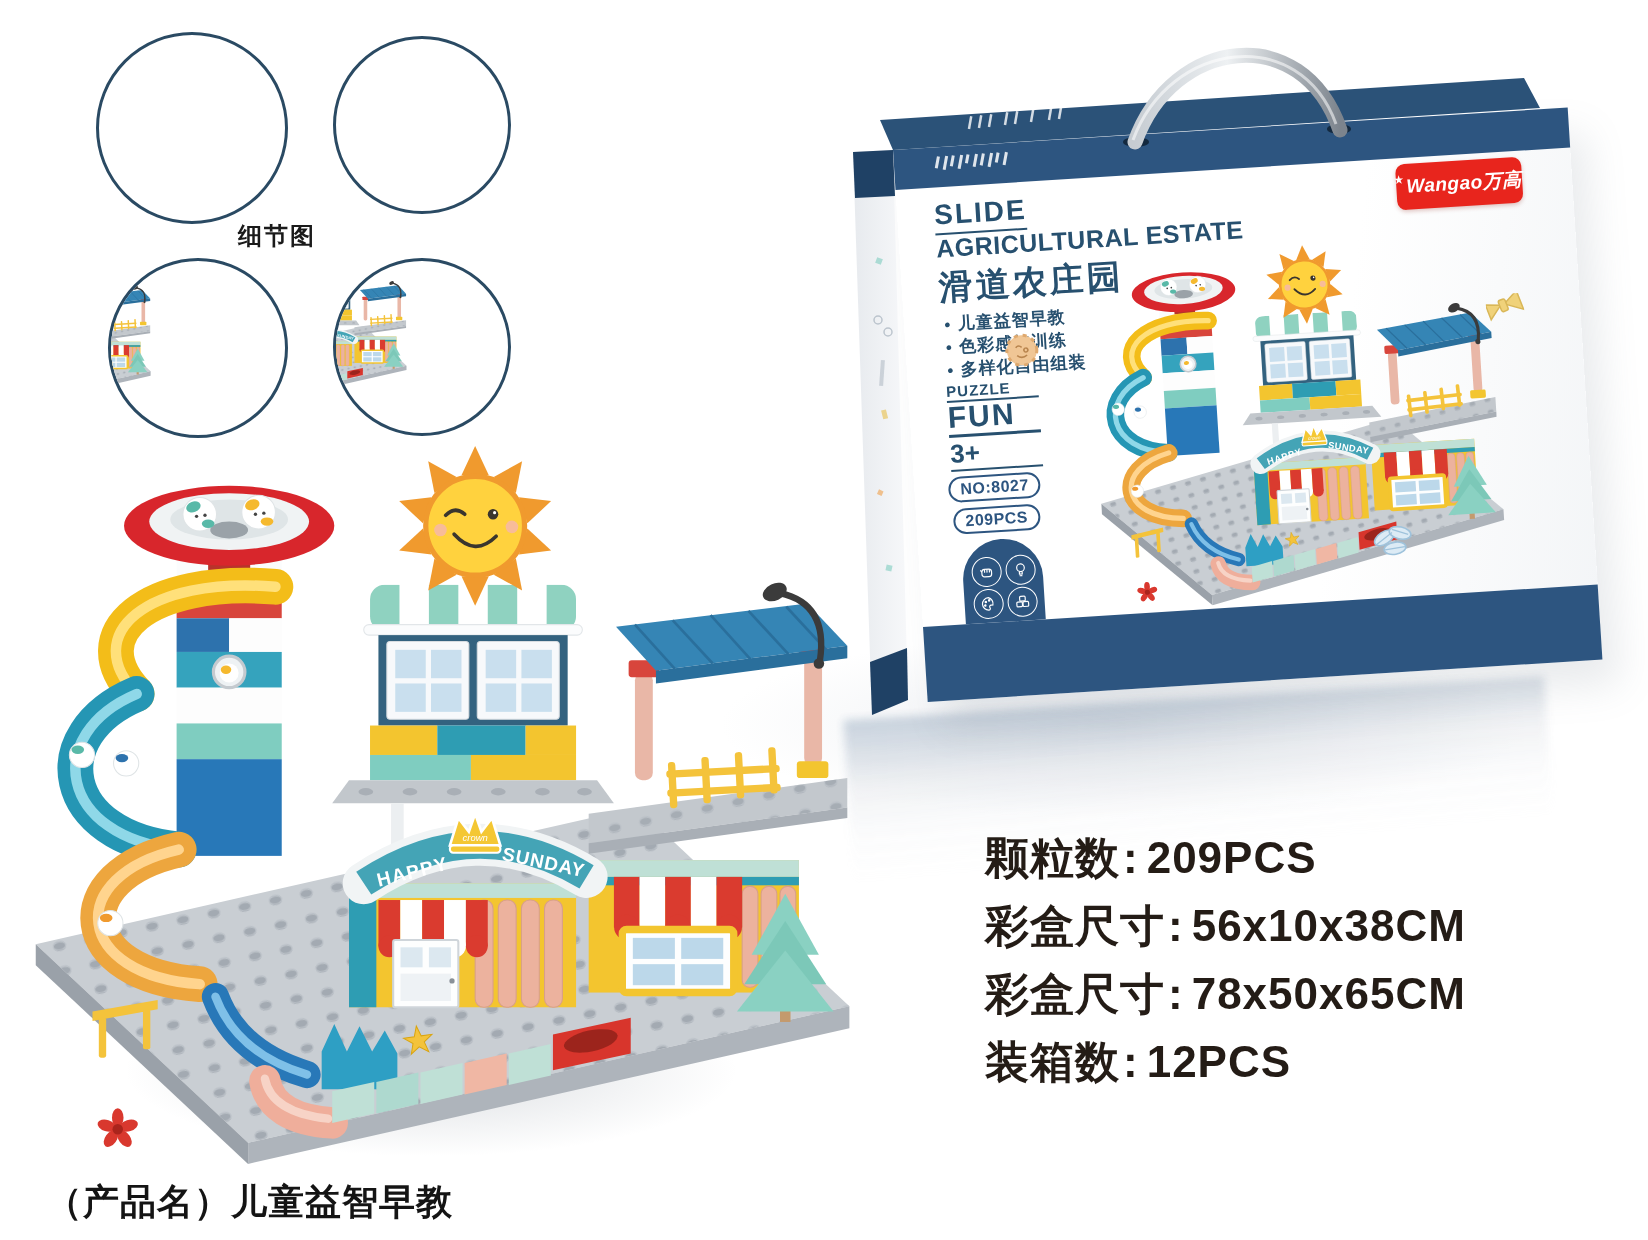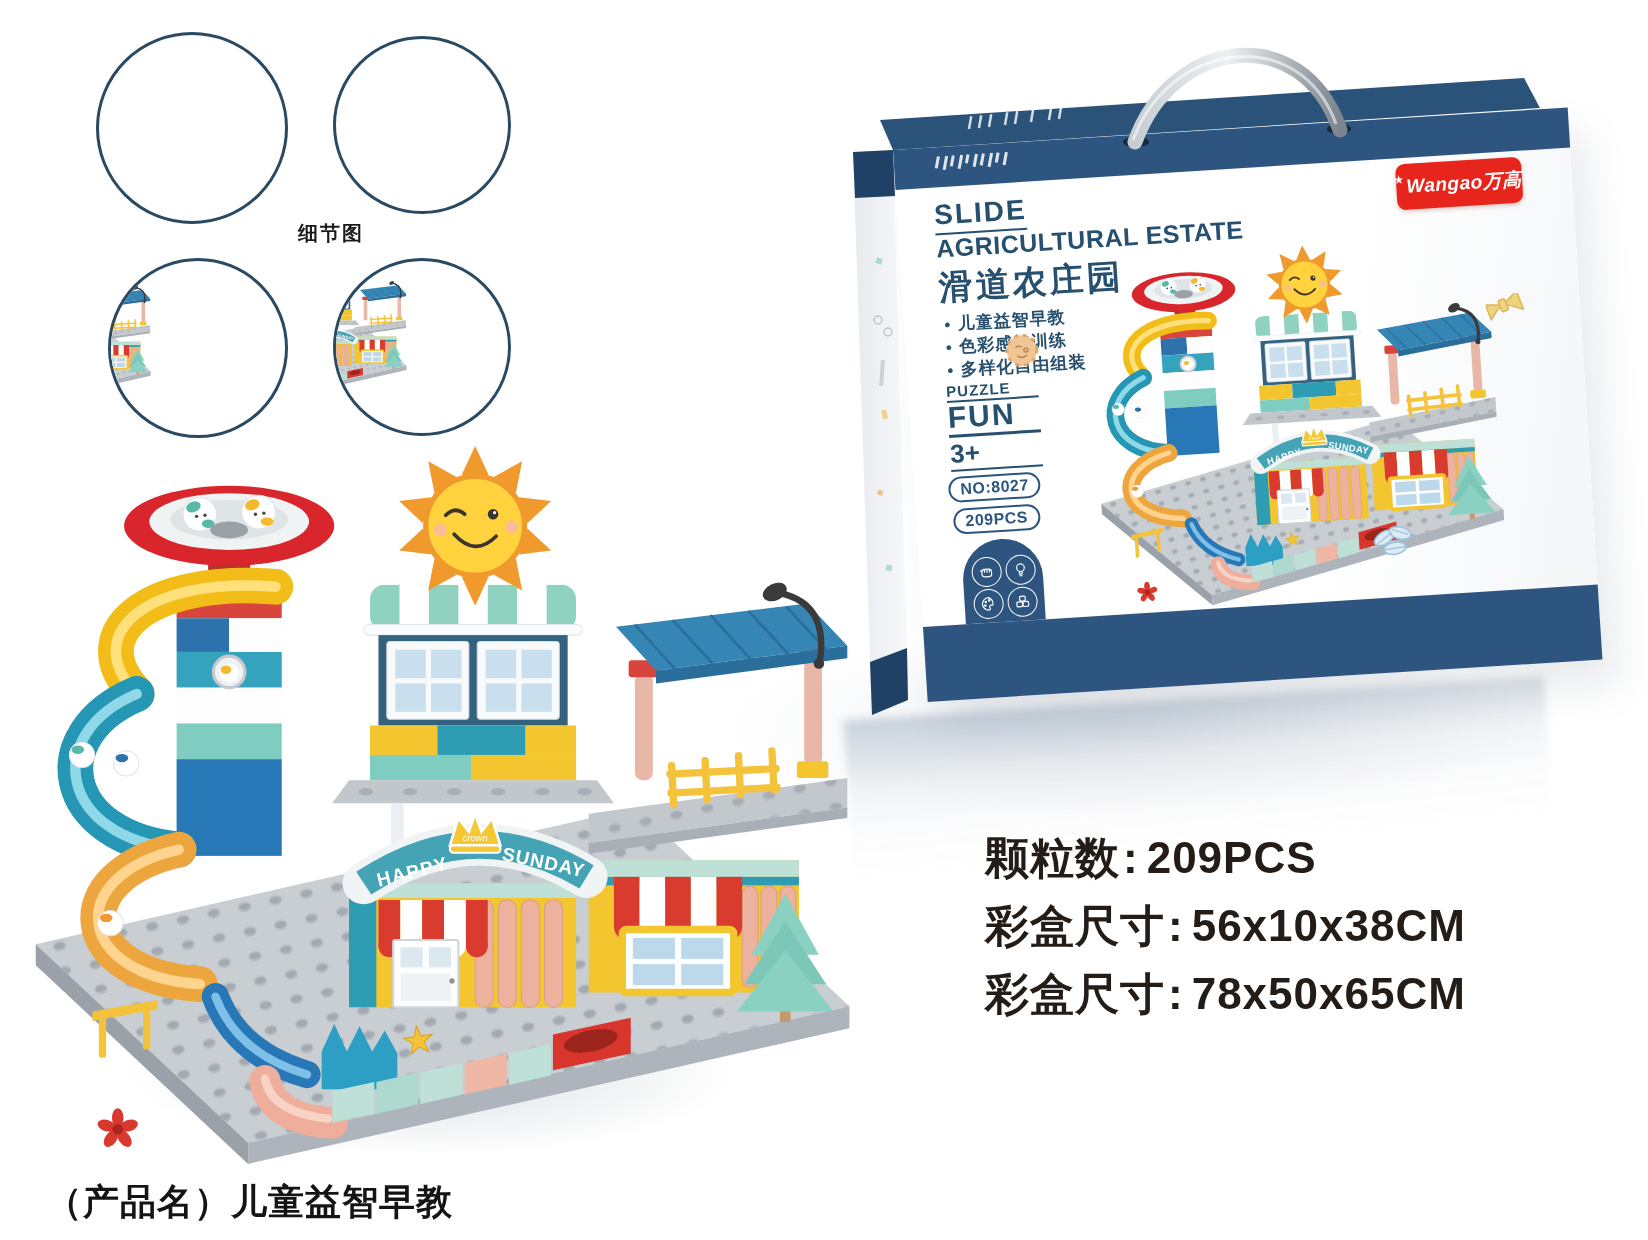--- a/index.html
+++ b/index.html
@@ -13,22 +13,22 @@
   .box-reflection{position:absolute;left:848px;top:698px;width:702px;height:170px;z-index:0;
     transform:rotate(-3.6deg);filter:blur(4px);opacity:.85;
     background:linear-gradient(178deg, rgba(45,85,128,.28), rgba(160,170,185,.18) 34%, rgba(215,220,228,.10) 60%, rgba(255,255,255,0) 85%);}
   
   .circle{position:absolute;border:3px solid #2a4a63;border-radius:50%;overflow:hidden;background:#fff;z-index:2;}
   .circle svg{width:100%;height:100%;display:block;}
   .c1{left:96px;top:32px;width:186px;height:186px;}
   .c2{left:333px;top:36px;width:172px;height:172px;}
   .c3{left:108px;top:258px;width:174px;height:174px;}
   .c4{left:333px;top:258px;width:172px;height:172px;}
-  .detail-label{position:absolute;left:238px;top:220px;width:126px;text-align:right;z-index:2;
-    font-size:20px;font-weight:bold;color:#1a1a1a;letter-spacing:2px;}
+  .detail-label{position:absolute;left:238px;top:220px;width:126px;text-align:left;z-index:2;
+    font-size:24px;font-weight:bold;color:#1a1a1a;letter-spacing:2px;}
   
   .toy-main{position:absolute;left:0px;top:408px;width:862px;height:757px;z-index:1;}
   
   .box-chrome{position:absolute;left:820px;top:20px;width:770px;height:760px;z-index:3;}
   .box-front{position:absolute;left:893px;top:150px;width:676px;height:553px;z-index:2;
     transform:rotate(-3.6deg);transform-origin:0 0;
     background:linear-gradient(100deg,#ffffff 62%,#f3f5f7);
     box-shadow:16px 26px 38px rgba(120,130,145,.16);}
   .band-top{position:absolute;left:0;top:0;width:100%;height:40px;background:#2d5580;}
   .band-bottom{position:absolute;left:0;bottom:0;width:100%;height:75px;background:#2d5580;}
@@ -513,19 +513,20 @@
         </span>
       </div>
     </div>
     <div class="band-bottom"></div>
   </div>
 
   <div class="specs">
     <div class="srow"><span>颗粒数</span><span class="colon">:</span><span>209PCS</span></div>
     <div class="srow"><span>彩盒尺寸</span><span class="colon">:</span><span>56x10x38CM</span></div>
     <div class="srow"><span>彩盒尺寸</span><span class="colon">:</span><span>78x50x65CM</span></div>
+    <div class="srow"><span>装箱数</span><span class="colon">:</span><span>12PCS</span></div>
   </div>
 
   <div class="product-name">
     <span>（产品名）儿童益智早教</span>
   </div>
 
 </div>
 
 </body></html>

